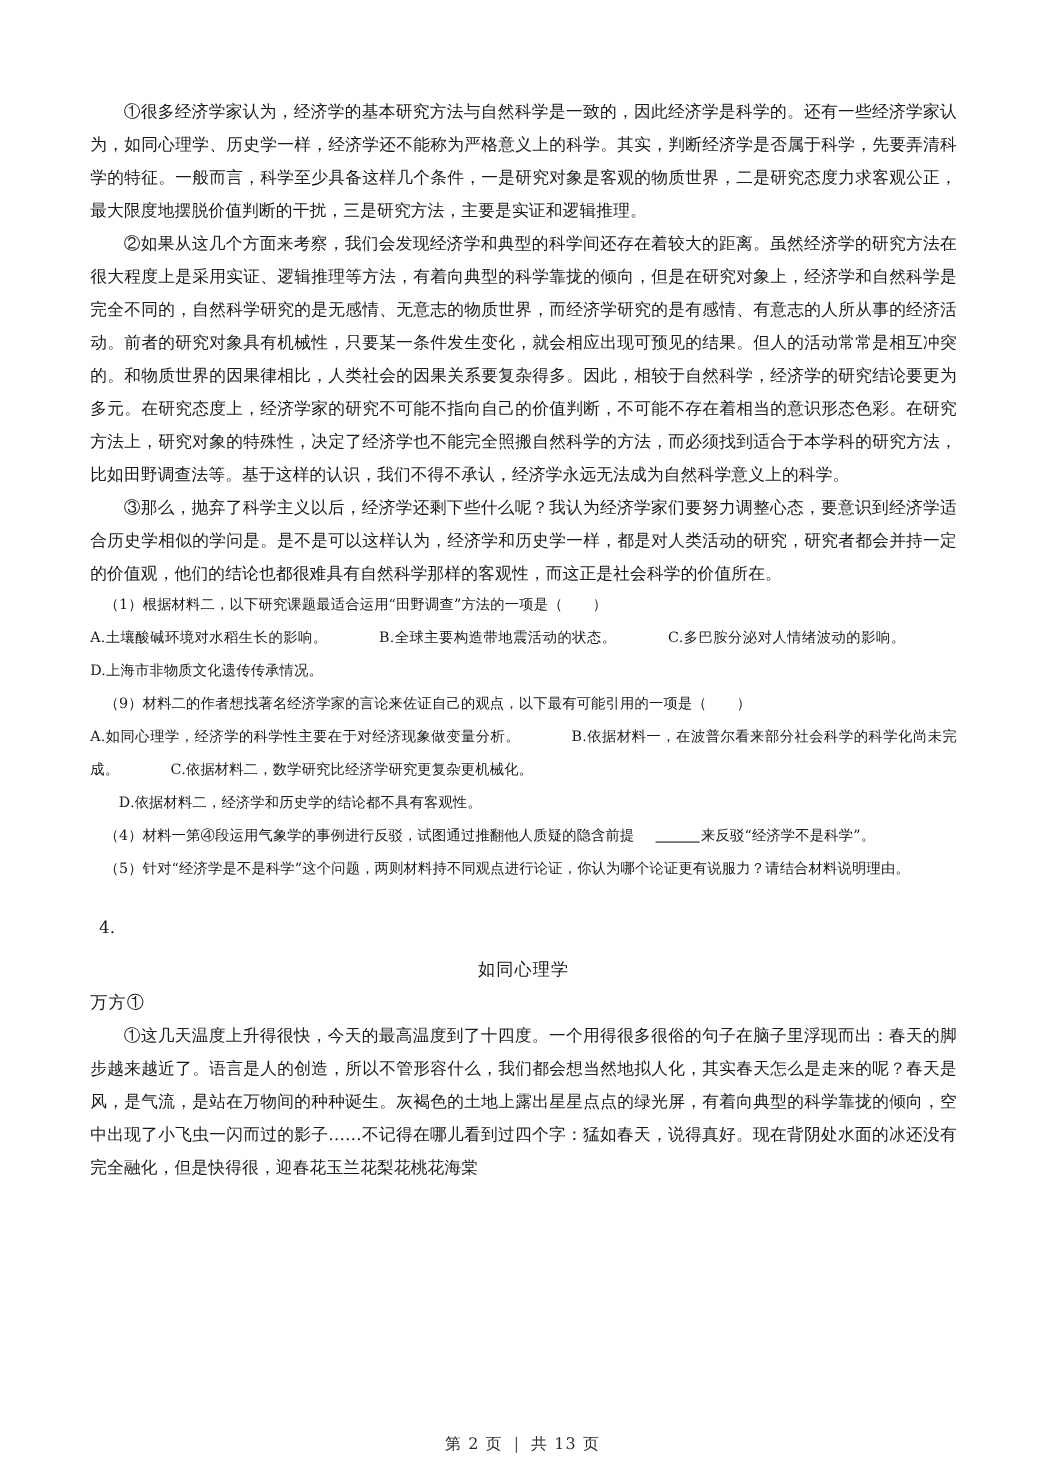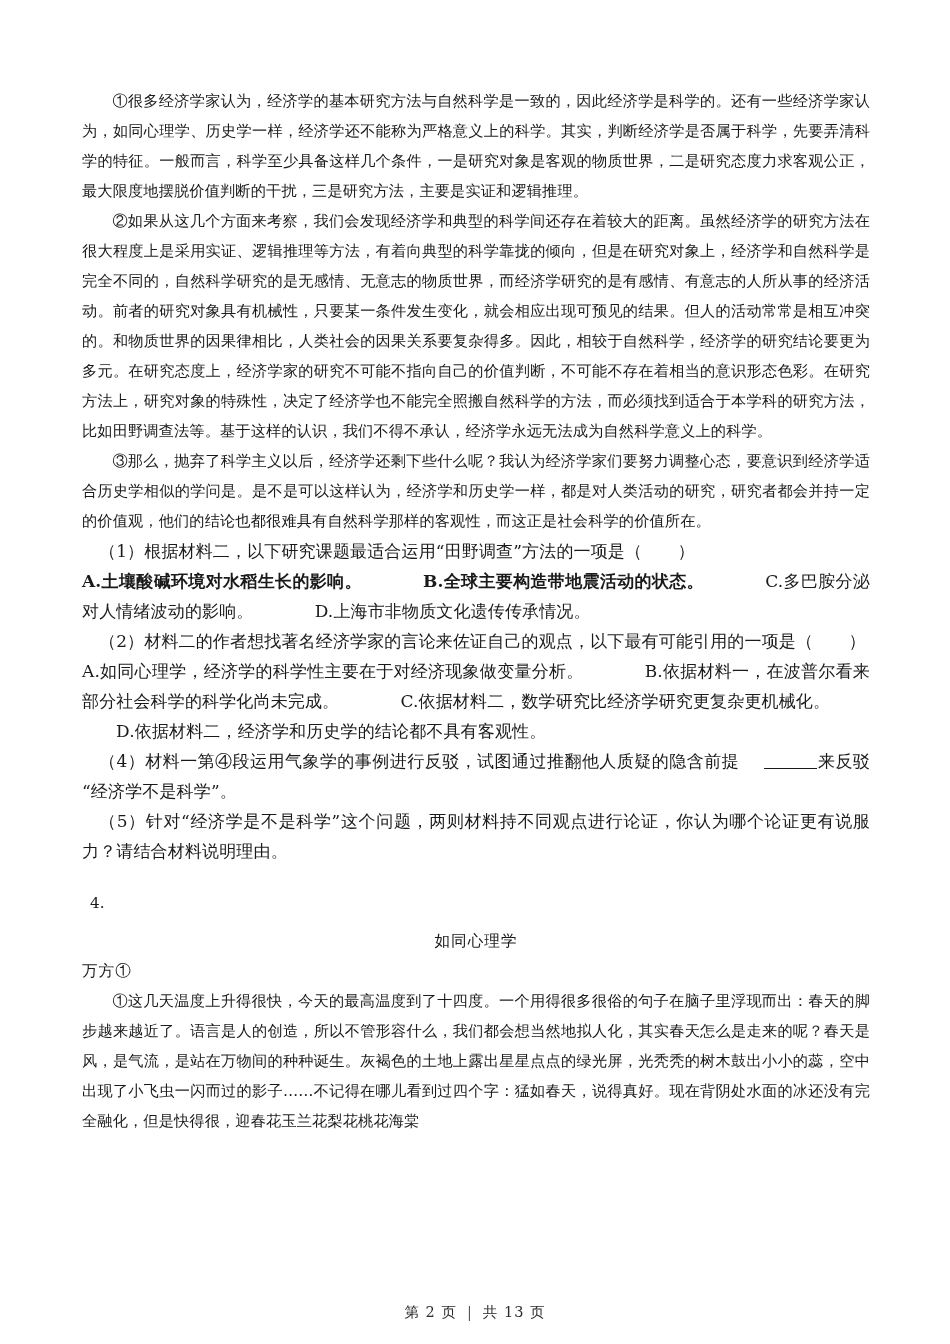--- a/index.html
+++ b/index.html
@@ -38,36 +38,35 @@
     text-align: justify;
     text-justify: inter-ideograph;
     margin: 0;
     letter-spacing: 0.15px;
   }
   .para.indent {
     text-indent: 2em;
   }
 
   .q-block {
-    font-size: 17px;
+    font-size: 13px;
     line-height: 30px;
     text-align: justify;
     text-justify: inter-ideograph;
     margin: 0;
     letter-spacing: 0.15px;
   }
   .q-stem {
     text-indent: 1em;
   }
   .q-opts {
     text-indent: 0;
   }
   .q-opts .opt {
     white-space: nowrap;
-    font-weight: bold;
   }
   .gap-sm { display: inline-block; width: 2.6em; }
   .gap-md { display: inline-block; width: 3.6em; }
   .gap-lg { display: inline-block; width: 4.6em; }
 
   .blank-inline {
     display: inline-block;
     width: 3.1em;
     border-bottom: 1.4px solid #1a1a1a;
     vertical-align: -2px;
@@ -129,38 +128,38 @@
     <p class="para indent">①很多经济学家认为，经济学的基本研究方法与自然科学是一致的，因此经济学是科学的。还有一些经济学家认为，如同心理学、历史学一样，经济学还不能称为严格意义上的科学。其实，判断经济学是否属于科学，先要弄清科学的特征。一般而言，科学至少具备这样几个条件，一是研究对象是客观的物质世界，二是研究态度力求客观公正，最大限度地摆脱价值判断的干扰，三是研究方法，主要是实证和逻辑推理。</p>
     <p class="para indent">②如果从这几个方面来考察，我们会发现经济学和典型的科学间还存在着较大的距离。虽然经济学的研究方法在很大程度上是采用实证、逻辑推理等方法，有着向典型的科学靠拢的倾向，但是在研究对象上，经济学和自然科学是完全不同的，自然科学研究的是无感情、无意志的物质世界，而经济学研究的是有感情、有意志的人所从事的经济活动。前者的研究对象具有机械性，只要某一条件发生变化，就会相应出现可预见的结果。但人的活动常常是相互冲突的。和物质世界的因果律相比，人类社会的因果关系要复杂得多。因此，相较于自然科学，经济学的研究结论要更为多元。在研究态度上，经济学家的研究不可能不指向自己的价值判断，不可能不存在着相当的意识形态色彩。在研究方法上，研究对象的特殊性，决定了经济学也不能完全照搬自然科学的方法，而必须找到适合于本学科的研究方法，比如田野调查法等。基于这样的认识，我们不得不承认，经济学永远无法成为自然科学意义上的科学。</p>
     <p class="para indent">③那么，抛弃了科学主义以后，经济学还剩下些什么呢？我认为经济学家们要努力调整心态，要意识到经济学适合历史学相似的学问是。是不是可以这样认为，经济学和历史学一样，都是对人类活动的研究，研究者都会并持一定的价值观，他们的结论也都很难具有自然科学那样的客观性，而这正是社会科学的价值所在。</p>
 
     <div class="q-block">
       <div class="q-stem"><span>（1）根据材料二，以下研究课题最适合运用“田野调查”方法的一项是（</span><span class="paren-gap"></span><span>）</span></div>
       <div class="q-opts"><span class="opt">A.土壤酸碱环境对水稻生长的影响。</span><span class="gap-md"></span><span class="opt">B.全球主要构造带地震活动的状态。</span><span class="gap-md"></span><span>C.多巴胺分泌对人情绪波动的影响。</span><span class="gap-md"></span><span>D.上海市非物质文化遗传传承情况。</span></div>
     </div>
 
     <div class="q-block">
-      <div class="q-stem"><span>（2）材料二的作者想找著名经济学家的言论来佐证自己的观点，以下最有可能引用的一项是（</span><span class="paren-gap"></span><span>）</span></div>
+      <div class="q-stem"><span>（9）材料二的作者想找著名经济学家的言论来佐证自己的观点，以下最有可能引用的一项是（</span><span class="paren-gap"></span><span>）</span></div>
     </div>
 
     <div class="q-block">
       <div class="q-opts"><span>A.如同心理学，经济学的科学性主要在于对经济现象做变量分析。</span><span class="gap-md"></span><span>B.依据材料一，在波普尔看来部分社会科学的科学化尚未完成。</span><span class="gap-md"></span><span>C.依据材料二，数学研究比经济学研究更复杂更机械化。</span></div>
       <div class="q-opts" style="text-indent:2em"><span>D.依据材料二，经济学和历史学的结论都不具有客观性。</span></div>
     </div>
 
     <div class="q-block q-stem"><span>（4）材料一第④段运用气象学的事例进行反驳，试图通过推翻他人质疑的隐含前提</span><span class="gap-sm" style="width:1.4em"></span><span class="blank-inline"></span><span>来反驳“经济学不是科学”。</span></div>
 
     <div class="q-block q-stem"><span>（5）针对“经济学是不是科学”这个问题，两则材料持不同观点进行论证，你认为哪个论证更有说服力？请结合材料说明理由。</span></div>
 
     <div class="spacer-22"></div>
 
     <div class="sec-num">4.</div>
     <div class="spacer-8"></div>
     <div class="essay-title">如同心理学</div>
     <div class="essay-author">万方①</div>
-    <p class="para indent">①这几天温度上升得很快，今天的最高温度到了十四度。一个用得很多很俗的句子在脑子里浮现而出：春天的脚步越来越近了。语言是人的创造，所以不管形容什么，我们都会想当然地拟人化，其实春天怎么是走来的呢？春天是风，是气流，是站在万物间的种种诞生。灰褐色的土地上露出星星点点的绿光屏，光秃秃的树木鼓出小小的蕊，空中出现了小飞虫一闪而过的影子……不记得在哪儿看到过四个字：猛如春天，说得真好。现在背阴处水面的冰还没有完全融化，但是快得很，迎春花玉兰花梨花桃花海棠</p>
+    <p class="para indent">①这几天温度上升得很快，今天的最高温度到了十四度。一个用得很多很俗的句子在脑子里浮现而出：春天的脚步越来越近了。语言是人的创造，所以不管形容什么，我们都会想当然地拟人化，其实春天怎么是走来的呢？春天是风，是气流，是站在万物间的种种诞生。灰褐色的土地上露出星星点点的绿光屏，有着向典型的科学靠拢的倾向，空中出现了小飞虫一闪而过的影子……不记得在哪儿看到过四个字：猛如春天，说得真好。现在背阴处水面的冰还没有完全融化，但是快得很，迎春花玉兰花梨花桃花海棠</p>
 
   </div>
 
   <div class="footer">
     <span>第 2 页</span><span class="sep">|</span><span>共 13 页</span>
   </div>
 </div>
 
 </body></html>

